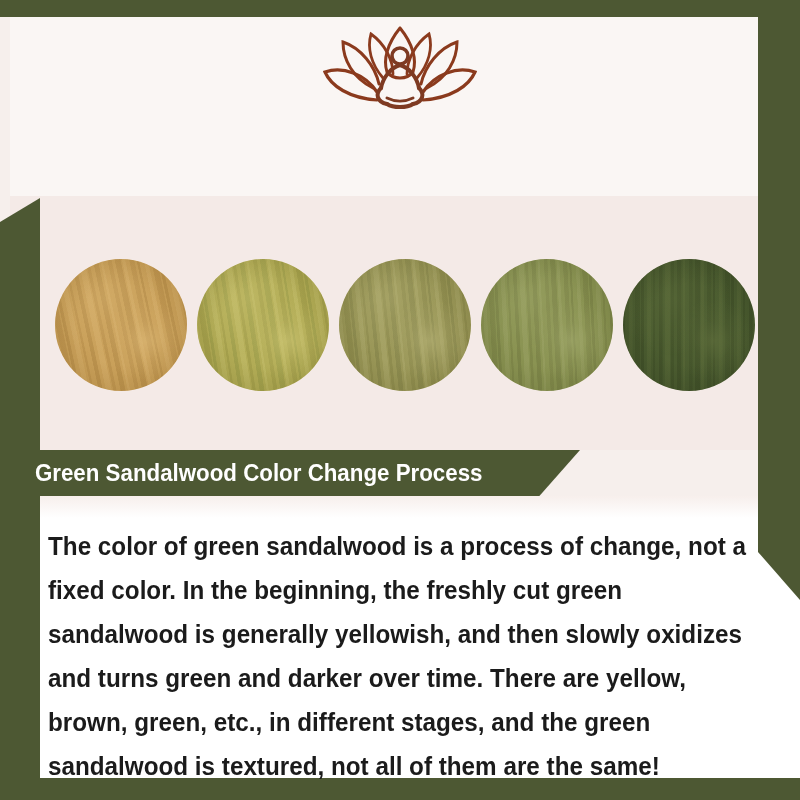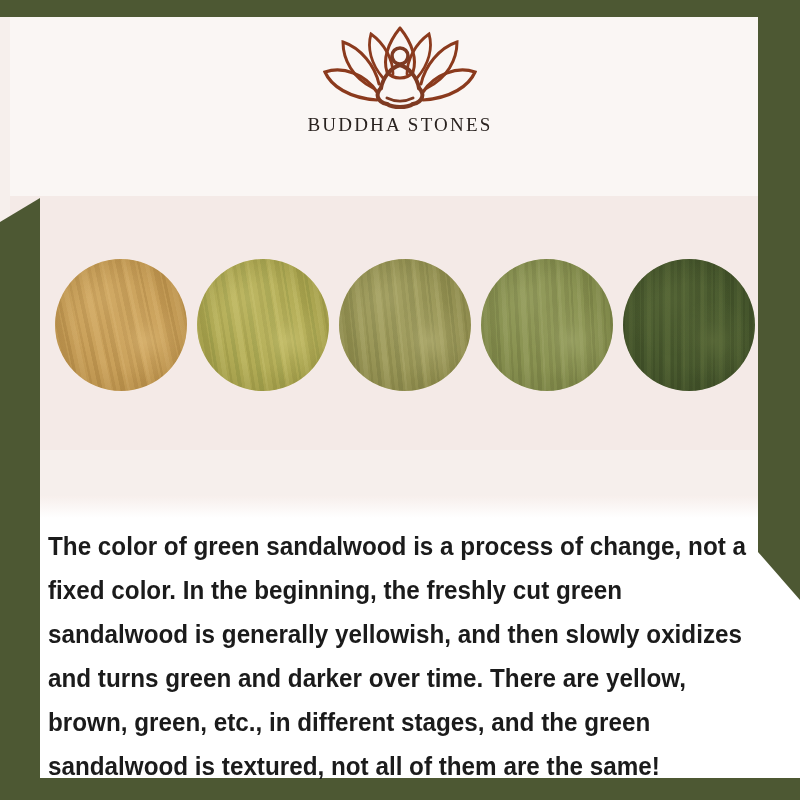--- a/index.html
+++ b/index.html
@@ -229,21 +229,20 @@
         <path d="M85 43 C 75 46, 68 56, 66 66"></path>
         <path d="M85 43 C 95 46, 102 56, 104 66"></path>
 
         <path d="M66 66 C 60 72, 62 80, 72 82"></path>
         <path d="M104 66 C 110 72, 108 80, 98 82"></path>
 
         <path d="M72 82 C 78 86, 92 86, 98 82"></path>
         <path d="M72 76 C 80 80, 90 80, 98 76" stroke-width="3"></path>
       </g>
     </svg>
-    <div class="brand-name">BUDDHA STONES</div>
   </div>
 
 
   <div class="bead-row">
     <div class="bead" style="background: rgb(201, 160, 90);">
         <div class="grain" style="background: linear-gradient(78deg, transparent 0%, rgba(138, 102, 40, 0.24) 0.3%, rgba(138, 102, 40, 0.24) 1.4%, transparent 1.8%, transparent 4.54545%, rgba(224, 189, 124, 0.3) 4.84545%, rgba(224, 189, 124, 0.3) 7.04545%, transparent 7.44545%, transparent 9.09091%, rgba(154, 116, 52, 0.24) 9.39091%, rgba(154, 116, 52, 0.24) 12.6909%, transparent 13.0909%, transparent 13.6364%, rgba(138, 102, 40, 0.24) 13.9364%, rgba(138, 102, 40, 0.24) 15.5864%, transparent 15.9864%, transparent 18.1818%, rgba(224, 189, 124, 0.3) 18.4818%, rgba(224, 189, 124, 0.3) 21.2318%, transparent 21.6318%, transparent 22.7273%, rgba(154, 116, 52, 0.24) 23.0273%, rgba(154, 116, 52, 0.24) 24.1273%, transparent 24.5273%, transparent 27.2727%, rgba(138, 102, 40, 0.24) 27.5727%, rgba(138, 102, 40, 0.24) 29.7727%, transparent 30.1727%, transparent 31.8182%, rgba(224, 189, 124, 0.3) 32.1182%, rgba(224, 189, 124, 0.3) 35.4182%, transparent 35.8182%, transparent 36.3636%, rgba(154, 116, 52, 0.24) 36.6636%, rgba(154, 116, 52, 0.24) 38.3136%, transparent 38.7136%, transparent 40.9091%, rgba(138, 102, 40, 0.24) 41.2091%, rgba(138, 102, 40, 0.24) 43.9591%, transparent 44.3591%, transparent 45.4545%, rgba(224, 189, 124, 0.3) 45.7545%, rgba(224, 189, 124, 0.3) 46.8545%, transparent 47.2545%, transparent 50%, rgba(154, 116, 52, 0.24) 50.3%, rgba(154, 116, 52, 0.24) 52.5%, transparent 52.9%, transparent 54.5455%, rgba(138, 102, 40, 0.24) 54.8455%, rgba(138, 102, 40, 0.24) 58.1455%, transparent 58.5455%, transparent 59.0909%, rgba(224, 189, 124, 0.3) 59.3909%, rgba(224, 189, 124, 0.3) 61.0409%, transparent 61.4409%, transparent 63.6364%, rgba(154, 116, 52, 0.24) 63.9364%, rgba(154, 116, 52, 0.24) 66.6864%, transparent 67.0864%, transparent 68.1818%, rgba(138, 102, 40, 0.24) 68.4818%, rgba(138, 102, 40, 0.24) 69.5818%, transparent 69.9818%, transparent 72.7273%, rgba(224, 189, 124, 0.3) 73.0273%, rgba(224, 189, 124, 0.3) 75.2273%, transparent 75.6273%, transparent 77.2727%, rgba(154, 116, 52, 0.24) 77.5727%, rgba(154, 116, 52, 0.24) 80.8727%, transparent 81.2727%, transparent 81.8182%, rgba(138, 102, 40, 0.24) 82.1182%, rgba(138, 102, 40, 0.24) 83.7682%, transparent 84.1682%, transparent 86.3636%, rgba(224, 189, 124, 0.3) 86.6636%, rgba(224, 189, 124, 0.3) 89.4136%, transparent 89.8136%, transparent 90.9091%, rgba(154, 116, 52, 0.24) 91.2091%, rgba(154, 116, 52, 0.24) 92.3091%, transparent 92.7091%, transparent 95.4545%, rgba(138, 102, 40, 0.24) 95.7545%, rgba(138, 102, 40, 0.24) 97.9545%, transparent 98.3545%); filter: blur(0.6px);"></div>
         <div class="shade" style="background: radial-gradient(circle at 68% 62%, rgba(224, 189, 124, 0.55) 0%, rgba(224, 189, 124, 0.18) 16%, transparent 34%), radial-gradient(circle at 38% 30%, rgba(224, 189, 124, 0.34) 0%, transparent 46%), radial-gradient(circle, transparent 44%, rgba(154, 116, 52, 0.3) 78%, rgba(154, 116, 52, 0.72) 100%);"></div>
       </div>
     <div class="bead" style="background: rgb(178, 172, 86);">
         <div class="grain" style="background: linear-gradient(81deg, transparent 0%, rgba(111, 122, 51, 0.24) 0.3%, rgba(111, 122, 51, 0.24) 1.4%, transparent 1.8%, transparent 4.54545%, rgba(210, 203, 123, 0.3) 4.84545%, rgba(210, 203, 123, 0.3) 7.04545%, transparent 7.44545%, transparent 9.09091%, rgba(126, 122, 49, 0.24) 9.39091%, rgba(126, 122, 49, 0.24) 12.6909%, transparent 13.0909%, transparent 13.6364%, rgba(111, 122, 51, 0.24) 13.9364%, rgba(111, 122, 51, 0.24) 15.5864%, transparent 15.9864%, transparent 18.1818%, rgba(210, 203, 123, 0.3) 18.4818%, rgba(210, 203, 123, 0.3) 21.2318%, transparent 21.6318%, transparent 22.7273%, rgba(126, 122, 49, 0.24) 23.0273%, rgba(126, 122, 49, 0.24) 24.1273%, transparent 24.5273%, transparent 27.2727%, rgba(111, 122, 51, 0.24) 27.5727%, rgba(111, 122, 51, 0.24) 29.7727%, transparent 30.1727%, transparent 31.8182%, rgba(210, 203, 123, 0.3) 32.1182%, rgba(210, 203, 123, 0.3) 35.4182%, transparent 35.8182%, transparent 36.3636%, rgba(126, 122, 49, 0.24) 36.6636%, rgba(126, 122, 49, 0.24) 38.3136%, transparent 38.7136%, transparent 40.9091%, rgba(111, 122, 51, 0.24) 41.2091%, rgba(111, 122, 51, 0.24) 43.9591%, transparent 44.3591%, transparent 45.4545%, rgba(210, 203, 123, 0.3) 45.7545%, rgba(210, 203, 123, 0.3) 46.8545%, transparent 47.2545%, transparent 50%, rgba(126, 122, 49, 0.24) 50.3%, rgba(126, 122, 49, 0.24) 52.5%, transparent 52.9%, transparent 54.5455%, rgba(111, 122, 51, 0.24) 54.8455%, rgba(111, 122, 51, 0.24) 58.1455%, transparent 58.5455%, transparent 59.0909%, rgba(210, 203, 123, 0.3) 59.3909%, rgba(210, 203, 123, 0.3) 61.0409%, transparent 61.4409%, transparent 63.6364%, rgba(126, 122, 49, 0.24) 63.9364%, rgba(126, 122, 49, 0.24) 66.6864%, transparent 67.0864%, transparent 68.1818%, rgba(111, 122, 51, 0.24) 68.4818%, rgba(111, 122, 51, 0.24) 69.5818%, transparent 69.9818%, transparent 72.7273%, rgba(210, 203, 123, 0.3) 73.0273%, rgba(210, 203, 123, 0.3) 75.2273%, transparent 75.6273%, transparent 77.2727%, rgba(126, 122, 49, 0.24) 77.5727%, rgba(126, 122, 49, 0.24) 80.8727%, transparent 81.2727%, transparent 81.8182%, rgba(111, 122, 51, 0.24) 82.1182%, rgba(111, 122, 51, 0.24) 83.7682%, transparent 84.1682%, transparent 86.3636%, rgba(210, 203, 123, 0.3) 86.6636%, rgba(210, 203, 123, 0.3) 89.4136%, transparent 89.8136%, transparent 90.9091%, rgba(126, 122, 49, 0.24) 91.2091%, rgba(126, 122, 49, 0.24) 92.3091%, transparent 92.7091%, transparent 95.4545%, rgba(111, 122, 51, 0.24) 95.7545%, rgba(111, 122, 51, 0.24) 97.9545%, transparent 98.3545%); filter: blur(0.6px);"></div>
@@ -256,16 +255,19 @@
     <div class="bead" style="background: rgb(138, 147, 82);">
         <div class="grain" style="background: linear-gradient(87deg, transparent 0%, rgba(84, 92, 44, 0.24) 0.3%, rgba(84, 92, 44, 0.24) 1.4%, transparent 1.8%, transparent 4.54545%, rgba(167, 174, 115, 0.3) 4.84545%, rgba(167, 174, 115, 0.3) 7.04545%, transparent 7.44545%, transparent 9.09091%, rgba(95, 103, 51, 0.24) 9.39091%, rgba(95, 103, 51, 0.24) 12.6909%, transparent 13.0909%, transparent 13.6364%, rgba(84, 92, 44, 0.24) 13.9364%, rgba(84, 92, 44, 0.24) 15.5864%, transparent 15.9864%, transparent 18.1818%, rgba(167, 174, 115, 0.3) 18.4818%, rgba(167, 174, 115, 0.3) 21.2318%, transparent 21.6318%, transparent 22.7273%, rgba(95, 103, 51, 0.24) 23.0273%, rgba(95, 103, 51, 0.24) 24.1273%, transparent 24.5273%, transparent 27.2727%, rgba(84, 92, 44, 0.24) 27.5727%, rgba(84, 92, 44, 0.24) 29.7727%, transparent 30.1727%, transparent 31.8182%, rgba(167, 174, 115, 0.3) 32.1182%, rgba(167, 174, 115, 0.3) 35.4182%, transparent 35.8182%, transparent 36.3636%, rgba(95, 103, 51, 0.24) 36.6636%, rgba(95, 103, 51, 0.24) 38.3136%, transparent 38.7136%, transparent 40.9091%, rgba(84, 92, 44, 0.24) 41.2091%, rgba(84, 92, 44, 0.24) 43.9591%, transparent 44.3591%, transparent 45.4545%, rgba(167, 174, 115, 0.3) 45.7545%, rgba(167, 174, 115, 0.3) 46.8545%, transparent 47.2545%, transparent 50%, rgba(95, 103, 51, 0.24) 50.3%, rgba(95, 103, 51, 0.24) 52.5%, transparent 52.9%, transparent 54.5455%, rgba(84, 92, 44, 0.24) 54.8455%, rgba(84, 92, 44, 0.24) 58.1455%, transparent 58.5455%, transparent 59.0909%, rgba(167, 174, 115, 0.3) 59.3909%, rgba(167, 174, 115, 0.3) 61.0409%, transparent 61.4409%, transparent 63.6364%, rgba(95, 103, 51, 0.24) 63.9364%, rgba(95, 103, 51, 0.24) 66.6864%, transparent 67.0864%, transparent 68.1818%, rgba(84, 92, 44, 0.24) 68.4818%, rgba(84, 92, 44, 0.24) 69.5818%, transparent 69.9818%, transparent 72.7273%, rgba(167, 174, 115, 0.3) 73.0273%, rgba(167, 174, 115, 0.3) 75.2273%, transparent 75.6273%, transparent 77.2727%, rgba(95, 103, 51, 0.24) 77.5727%, rgba(95, 103, 51, 0.24) 80.8727%, transparent 81.2727%, transparent 81.8182%, rgba(84, 92, 44, 0.24) 82.1182%, rgba(84, 92, 44, 0.24) 83.7682%, transparent 84.1682%, transparent 86.3636%, rgba(167, 174, 115, 0.3) 86.6636%, rgba(167, 174, 115, 0.3) 89.4136%, transparent 89.8136%, transparent 90.9091%, rgba(95, 103, 51, 0.24) 91.2091%, rgba(95, 103, 51, 0.24) 92.3091%, transparent 92.7091%, transparent 95.4545%, rgba(84, 92, 44, 0.24) 95.7545%, rgba(84, 92, 44, 0.24) 97.9545%, transparent 98.3545%); filter: blur(0.6px);"></div>
         <div class="shade" style="background: radial-gradient(circle at 68% 62%, rgba(167, 174, 115, 0.55) 0%, rgba(167, 174, 115, 0.18) 16%, transparent 34%), radial-gradient(circle at 38% 30%, rgba(167, 174, 115, 0.34) 0%, transparent 46%), radial-gradient(circle, transparent 44%, rgba(95, 103, 51, 0.3) 78%, rgba(95, 103, 51, 0.72) 100%);"></div>
       </div>
     <div class="bead" style="background: rgb(75, 92, 48);">
         <div class="grain" style="background: linear-gradient(90deg, transparent 0%, rgba(39, 50, 24, 0.24) 0.3%, rgba(39, 50, 24, 0.24) 1.4%, transparent 1.8%, transparent 4.54545%, rgba(102, 117, 65, 0.3) 4.84545%, rgba(102, 117, 65, 0.3) 7.04545%, transparent 7.44545%, transparent 9.09091%, rgba(45, 58, 28, 0.24) 9.39091%, rgba(45, 58, 28, 0.24) 12.6909%, transparent 13.0909%, transparent 13.6364%, rgba(39, 50, 24, 0.24) 13.9364%, rgba(39, 50, 24, 0.24) 15.5864%, transparent 15.9864%, transparent 18.1818%, rgba(102, 117, 65, 0.3) 18.4818%, rgba(102, 117, 65, 0.3) 21.2318%, transparent 21.6318%, transparent 22.7273%, rgba(45, 58, 28, 0.24) 23.0273%, rgba(45, 58, 28, 0.24) 24.1273%, transparent 24.5273%, transparent 27.2727%, rgba(39, 50, 24, 0.24) 27.5727%, rgba(39, 50, 24, 0.24) 29.7727%, transparent 30.1727%, transparent 31.8182%, rgba(102, 117, 65, 0.3) 32.1182%, rgba(102, 117, 65, 0.3) 35.4182%, transparent 35.8182%, transparent 36.3636%, rgba(45, 58, 28, 0.24) 36.6636%, rgba(45, 58, 28, 0.24) 38.3136%, transparent 38.7136%, transparent 40.9091%, rgba(39, 50, 24, 0.24) 41.2091%, rgba(39, 50, 24, 0.24) 43.9591%, transparent 44.3591%, transparent 45.4545%, rgba(102, 117, 65, 0.3) 45.7545%, rgba(102, 117, 65, 0.3) 46.8545%, transparent 47.2545%, transparent 50%, rgba(45, 58, 28, 0.24) 50.3%, rgba(45, 58, 28, 0.24) 52.5%, transparent 52.9%, transparent 54.5455%, rgba(39, 50, 24, 0.24) 54.8455%, rgba(39, 50, 24, 0.24) 58.1455%, transparent 58.5455%, transparent 59.0909%, rgba(102, 117, 65, 0.3) 59.3909%, rgba(102, 117, 65, 0.3) 61.0409%, transparent 61.4409%, transparent 63.6364%, rgba(45, 58, 28, 0.24) 63.9364%, rgba(45, 58, 28, 0.24) 66.6864%, transparent 67.0864%, transparent 68.1818%, rgba(39, 50, 24, 0.24) 68.4818%, rgba(39, 50, 24, 0.24) 69.5818%, transparent 69.9818%, transparent 72.7273%, rgba(102, 117, 65, 0.3) 73.0273%, rgba(102, 117, 65, 0.3) 75.2273%, transparent 75.6273%, transparent 77.2727%, rgba(45, 58, 28, 0.24) 77.5727%, rgba(45, 58, 28, 0.24) 80.8727%, transparent 81.2727%, transparent 81.8182%, rgba(39, 50, 24, 0.24) 82.1182%, rgba(39, 50, 24, 0.24) 83.7682%, transparent 84.1682%, transparent 86.3636%, rgba(102, 117, 65, 0.3) 86.6636%, rgba(102, 117, 65, 0.3) 89.4136%, transparent 89.8136%, transparent 90.9091%, rgba(45, 58, 28, 0.24) 91.2091%, rgba(45, 58, 28, 0.24) 92.3091%, transparent 92.7091%, transparent 95.4545%, rgba(39, 50, 24, 0.24) 95.7545%, rgba(39, 50, 24, 0.24) 97.9545%, transparent 98.3545%); filter: blur(0.6px);"></div>
         <div class="shade" style="background: radial-gradient(circle at 68% 62%, rgba(102, 117, 65, 0.55) 0%, rgba(102, 117, 65, 0.18) 16%, transparent 34%), radial-gradient(circle at 38% 30%, rgba(102, 117, 65, 0.34) 0%, transparent 46%), radial-gradient(circle, transparent 44%, rgba(45, 58, 28, 0.3) 78%, rgba(45, 58, 28, 0.72) 100%);"></div>
       </div>
   </div>
 
+  <div class="section-bar">
+    <div class="section-title">Green Sandalwood Color Change Process</div>
+  </div>
 
   <div class="body-text">The color of green sandalwood is a process of change, not a fixed color. In the beginning, the freshly cut green sandalwood is generally yellowish, and then slowly oxidizes and turns green and darker over time. There are yellow, brown, green, etc., in different stages, and the green sandalwood is textured, not all of them are the same!</div>
 
 </div>
 
 </body></html>

